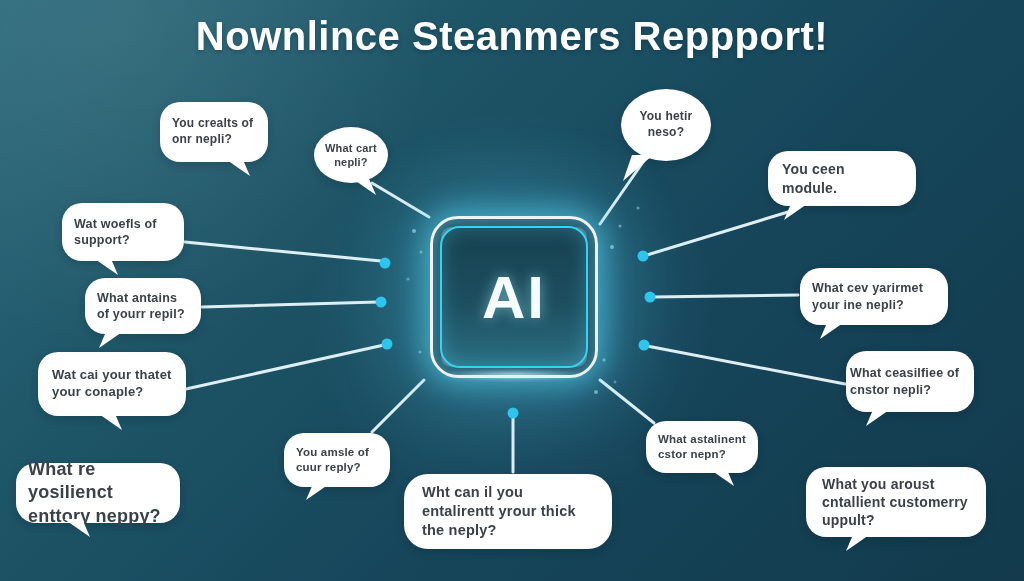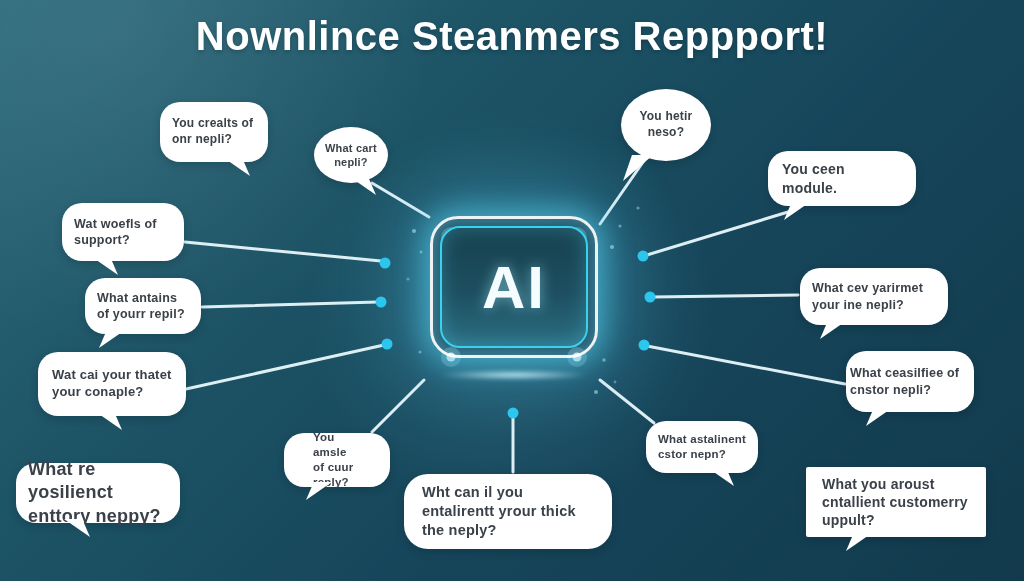--- a/index.html
+++ b/index.html
@@ -22,21 +22,21 @@
     color:#3b4149; font-weight:600; line-height:1.3; letter-spacing:0.2px;
     box-sizing:border-box; display:flex; align-items:center;
     box-shadow:0 3px 8px rgba(0,20,30,0.20);
   }
   .bubble .txt { display:block; }
   .ellipse { border-radius:50%; justify-content:center; text-align:center; }
   .tail { position:absolute; width:26px; height:18px; background:#ffffff; }
   .t-dr { clip-path:polygon(0 0, 70% 0, 100% 100%); }
   .t-dl { clip-path:polygon(30% 0, 100% 0, 0 100%); }
   .chip {
-    position:absolute; left:430px; top:216px; width:168px; height:142px;
+    position:absolute; left:430px; top:216px; width:168px; height:162px;
     border:3px solid rgba(255,255,255,0.92); border-radius:28px; box-sizing:border-box;
     box-shadow:0 0 28px 6px rgba(90,215,245,0.55), 0 0 70px 18px rgba(70,200,240,0.30),
                inset 0 0 16px rgba(140,230,255,0.35);
   }
   .chip-inner {
     position:absolute; left:7px; top:7px; right:7px; bottom:7px;
     border:2px solid #39d2ee; border-radius:20px; box-sizing:border-box;
     background:linear-gradient(180deg, #17414f 0%, #1d4f60 55%, #2b6e82 100%);
     box-shadow:inset 0 0 20px rgba(90,220,250,0.30);
     display:flex; align-items:center; justify-content:center;
@@ -141,21 +141,21 @@
   <div class="bubble" style="left:38px;top:352px;width:148px;height:64px;font-size:13px;padding:8px 14px;">
     <span class="txt">Wat cai your thatet your conaple?</span>
     <span class="tail t-dr" style="bottom:-14px;left:58px;"></span>
   </div>
 
   <div class="bubble" style="left:16px;top:463px;width:164px;height:60px;font-size:18px;padding:8px 12px;">
     <span class="txt">What re yosilienct enttory neppy?</span>
     <span class="tail t-dr" style="bottom:-14px;left:48px;"></span>
   </div>
 
-  <div class="bubble" style="left:284px;top:433px;width:106px;height:54px;font-size:11.5px;padding:6px 29px;">
+  <div class="bubble" style="left:284px;top:433px;width:106px;height:54px;font-size:11.5px;padding:6px 12px;">
     <span class="txt">You amsle of cuur reply?</span>
     <span class="tail t-dl" style="bottom:-13px;left:22px;"></span>
   </div>
 
   <div class="bubble" style="left:404px;top:474px;width:208px;height:75px;font-size:14.5px;padding:10px 18px;border-radius:24px;">
     <span class="txt">Wht can il you entalirentt yrour thick the neply?</span>
   </div>
 
   <div class="bubble" style="left:646px;top:421px;width:112px;height:52px;font-size:11.5px;padding:6px 12px;">
     <span class="txt">What astalinent cstor nepn?</span>
@@ -175,18 +175,18 @@
   <div class="bubble" style="left:800px;top:268px;width:148px;height:57px;font-size:12.5px;padding:8px 12px;">
     <span class="txt">What cev yarirmet your ine nepli?</span>
     <span class="tail t-dl" style="bottom:-14px;left:20px;"></span>
   </div>
 
   <div class="bubble" style="left:846px;top:351px;width:128px;height:61px;font-size:12.5px;padding:8px 4px;">
     <span class="txt">What ceasilfiee of cnstor nepli?</span>
     <span class="tail t-dl" style="bottom:-14px;left:20px;"></span>
   </div>
 
-  <div class="bubble" style="left:806px;top:467px;width:180px;height:70px;font-size:14px;padding:14px 16px;border-radius:2px;">
+  <div class="bubble" style="left:806px;top:467px;width:180px;height:70px;font-size:14px;padding:14px 16px;border-radius:20px;">
     <span class="txt">What you aroust cntallient customerry uppult?</span>
     <span class="tail t-dl" style="bottom:-14px;left:40px;"></span>
   </div>
 
 </div>
 
 </body></html>

